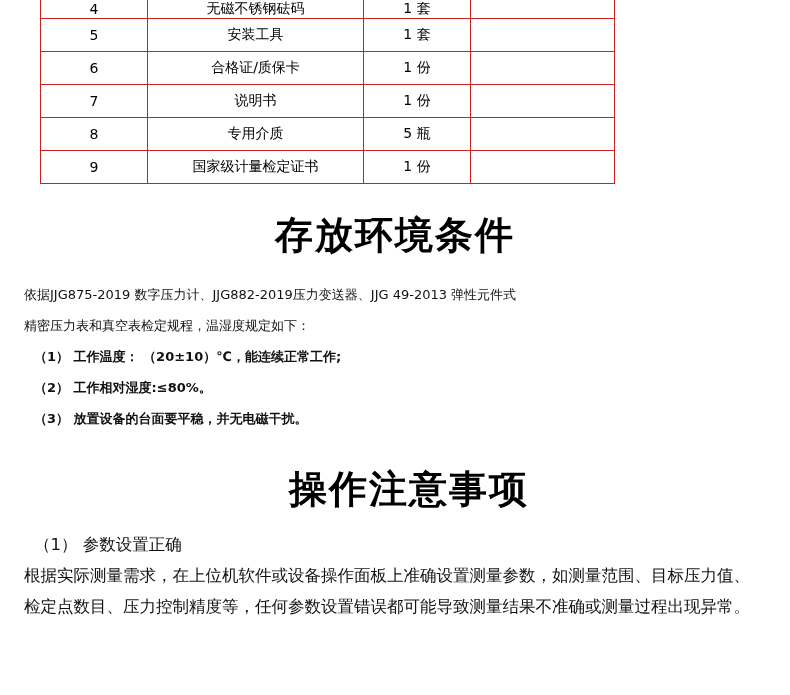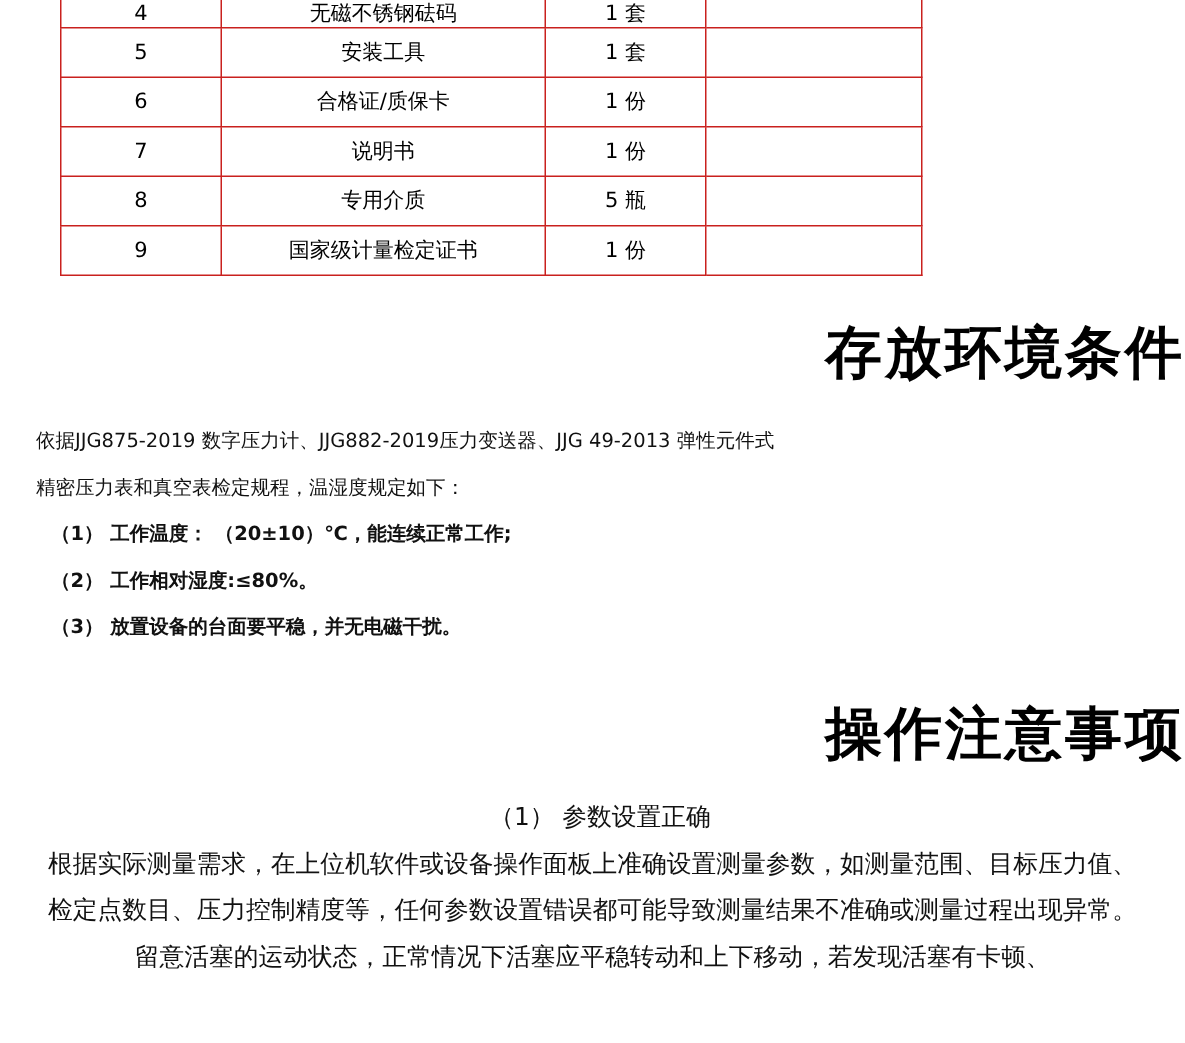--- a/index.html
+++ b/index.html
@@ -45,21 +45,21 @@
     height: 18px;
     border-top: none;
   }
 
   
   h2.section-title {
     font-family: "DejaVu Sans", "Liberation Sans", sans-serif;
     font-weight: bold;
     font-size: 38px;
     letter-spacing: 2px;
-    text-align: right;
+    text-align: center;
     margin: 26px 0 0 0;
     color: #000;
   }
   h2.section-title.second {
     margin-top: 30px;
     padding-left: 28px;
   }
 
   
   .body-block {
@@ -75,21 +75,21 @@
     text-indent: 0;
     padding-left: 10px;
     font-weight: bold;
   }
   .note-block {
     margin: 14px 24px 0 24px;
     font-size: 16.5px;
     line-height: 31px;
     color: #111;
   }
-  .note-block p { margin: 0; text-align: center; }
+  .note-block p { margin: 0; }
   .note-head {
     padding-left: 10px;
   }
 </style>
 </head>
 <body>
 
 <div class="page">
 
   <table class="parts-table">
@@ -141,16 +141,15 @@
     <p class="indent">（1） 工作温度： （20±10）℃，能连续正常工作;</p>
     <p class="indent">（2） 工作相对湿度:≤80%。</p>
     <p class="indent">（3） 放置设备的台面要平稳，并无电磁干扰。</p>
   </div>
 
   <h2 class="section-title second">操作注意事项</h2>
 
   <div class="note-block">
     <p class="note-head">（1） 参数设置正确</p>
     <p>根据实际测量需求，在上位机软件或设备操作面板上准确设置测量参数，如测量范围、目标压力值、检定点数目、压力控制精度等，任何参数设置错误都可能导致测量结果不准确或测量过程出现异常。</p>
-    <p>留意活塞的运动状态，正常情况下活塞应平稳转动和上下移动，若发现活塞有卡顿、</p>
   </div>
 
 </div>
 
 </body></html>

